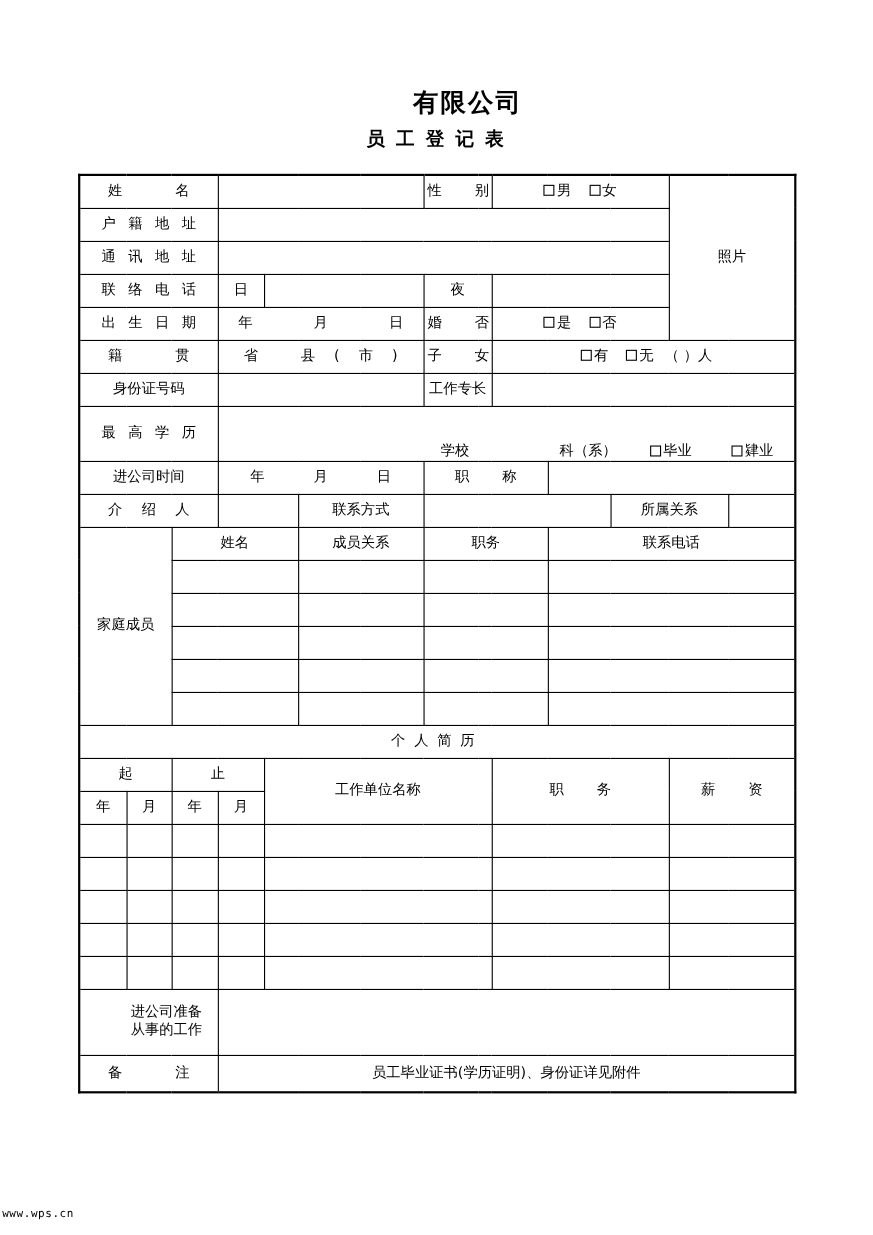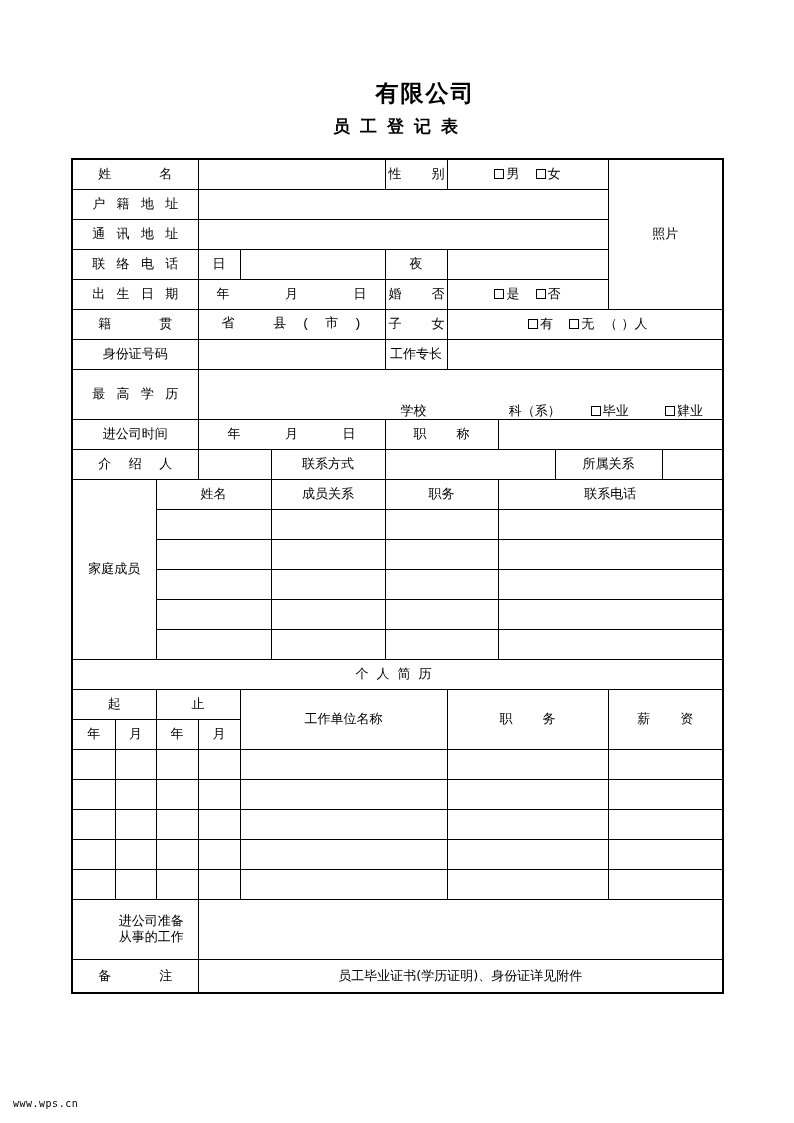--- a/index.html
+++ b/index.html
@@ -116,37 +116,36 @@
     display: inline-block;
     width: 128px;
     text-align: justify;
     text-align-last: justify;
   }
   .prov {
     display: inline-block;
     width: 140px;
     text-align: justify;
     text-align-last: justify;
-    font-family: Liberation Mono, monospace;
   }
 
   .photo-cell { font-size: 13px; }
   .section-title {
     font-size: 14px;
     letter-spacing: 8px;
     padding-left: 8px;
   }
   .two-line { line-height: 1.45; font-size: 13px; }
   .rowtall { height: 33px; }
   .rowsmall { height: 28px; }
 
   
   .footer {
     position: absolute;
-    left: 13px;
+    left: 2px;
     top: 1098px;
     font-family: "DejaVu Sans Mono", "Liberation Mono", monospace;
     font-size: 10px;
     color: #000;
     letter-spacing: 0.5px;
   }
 </style>
 </head>
 <body>
 

